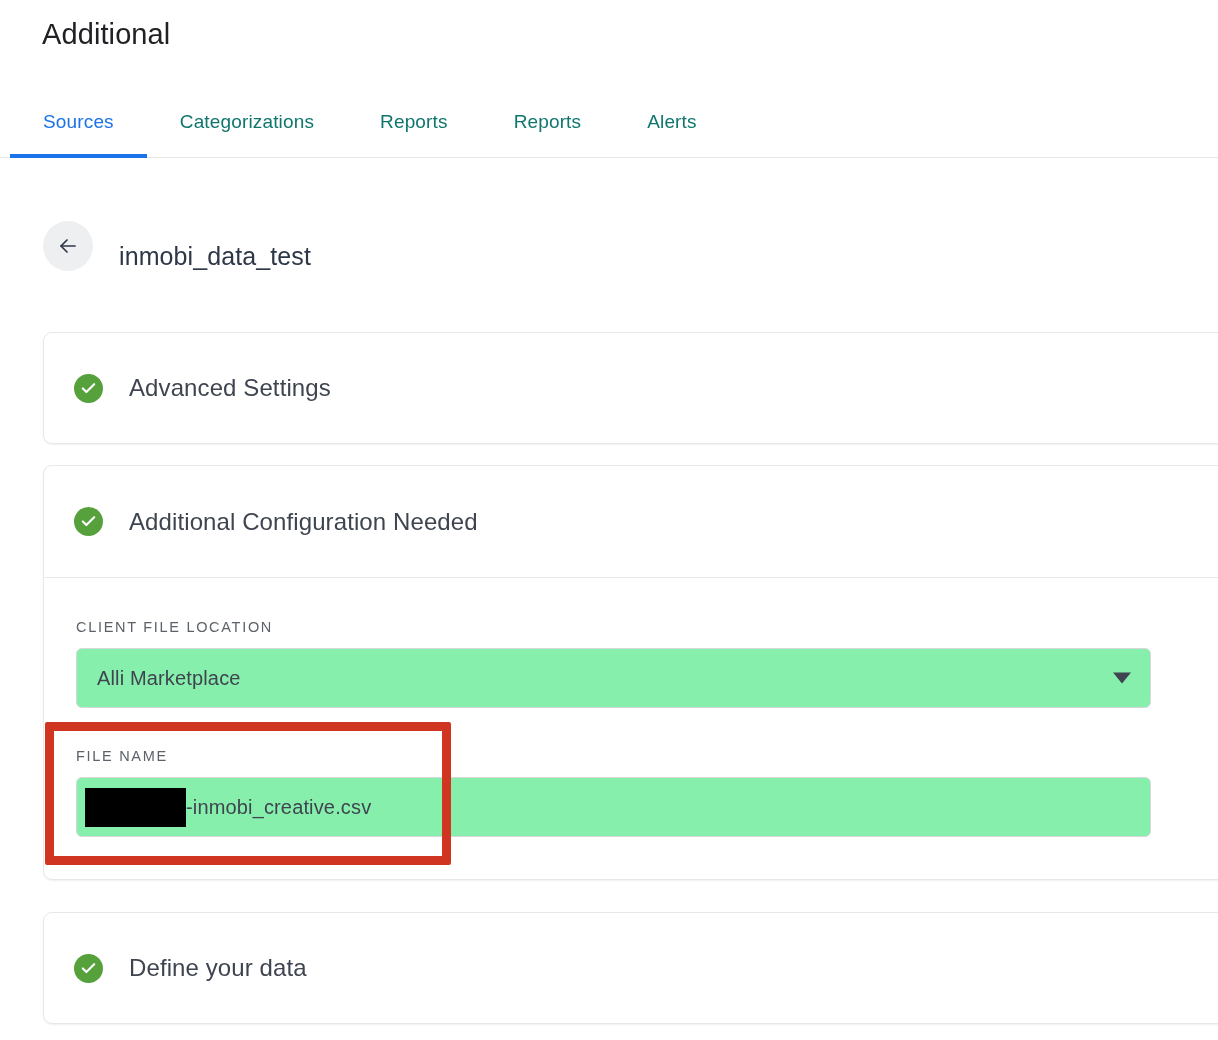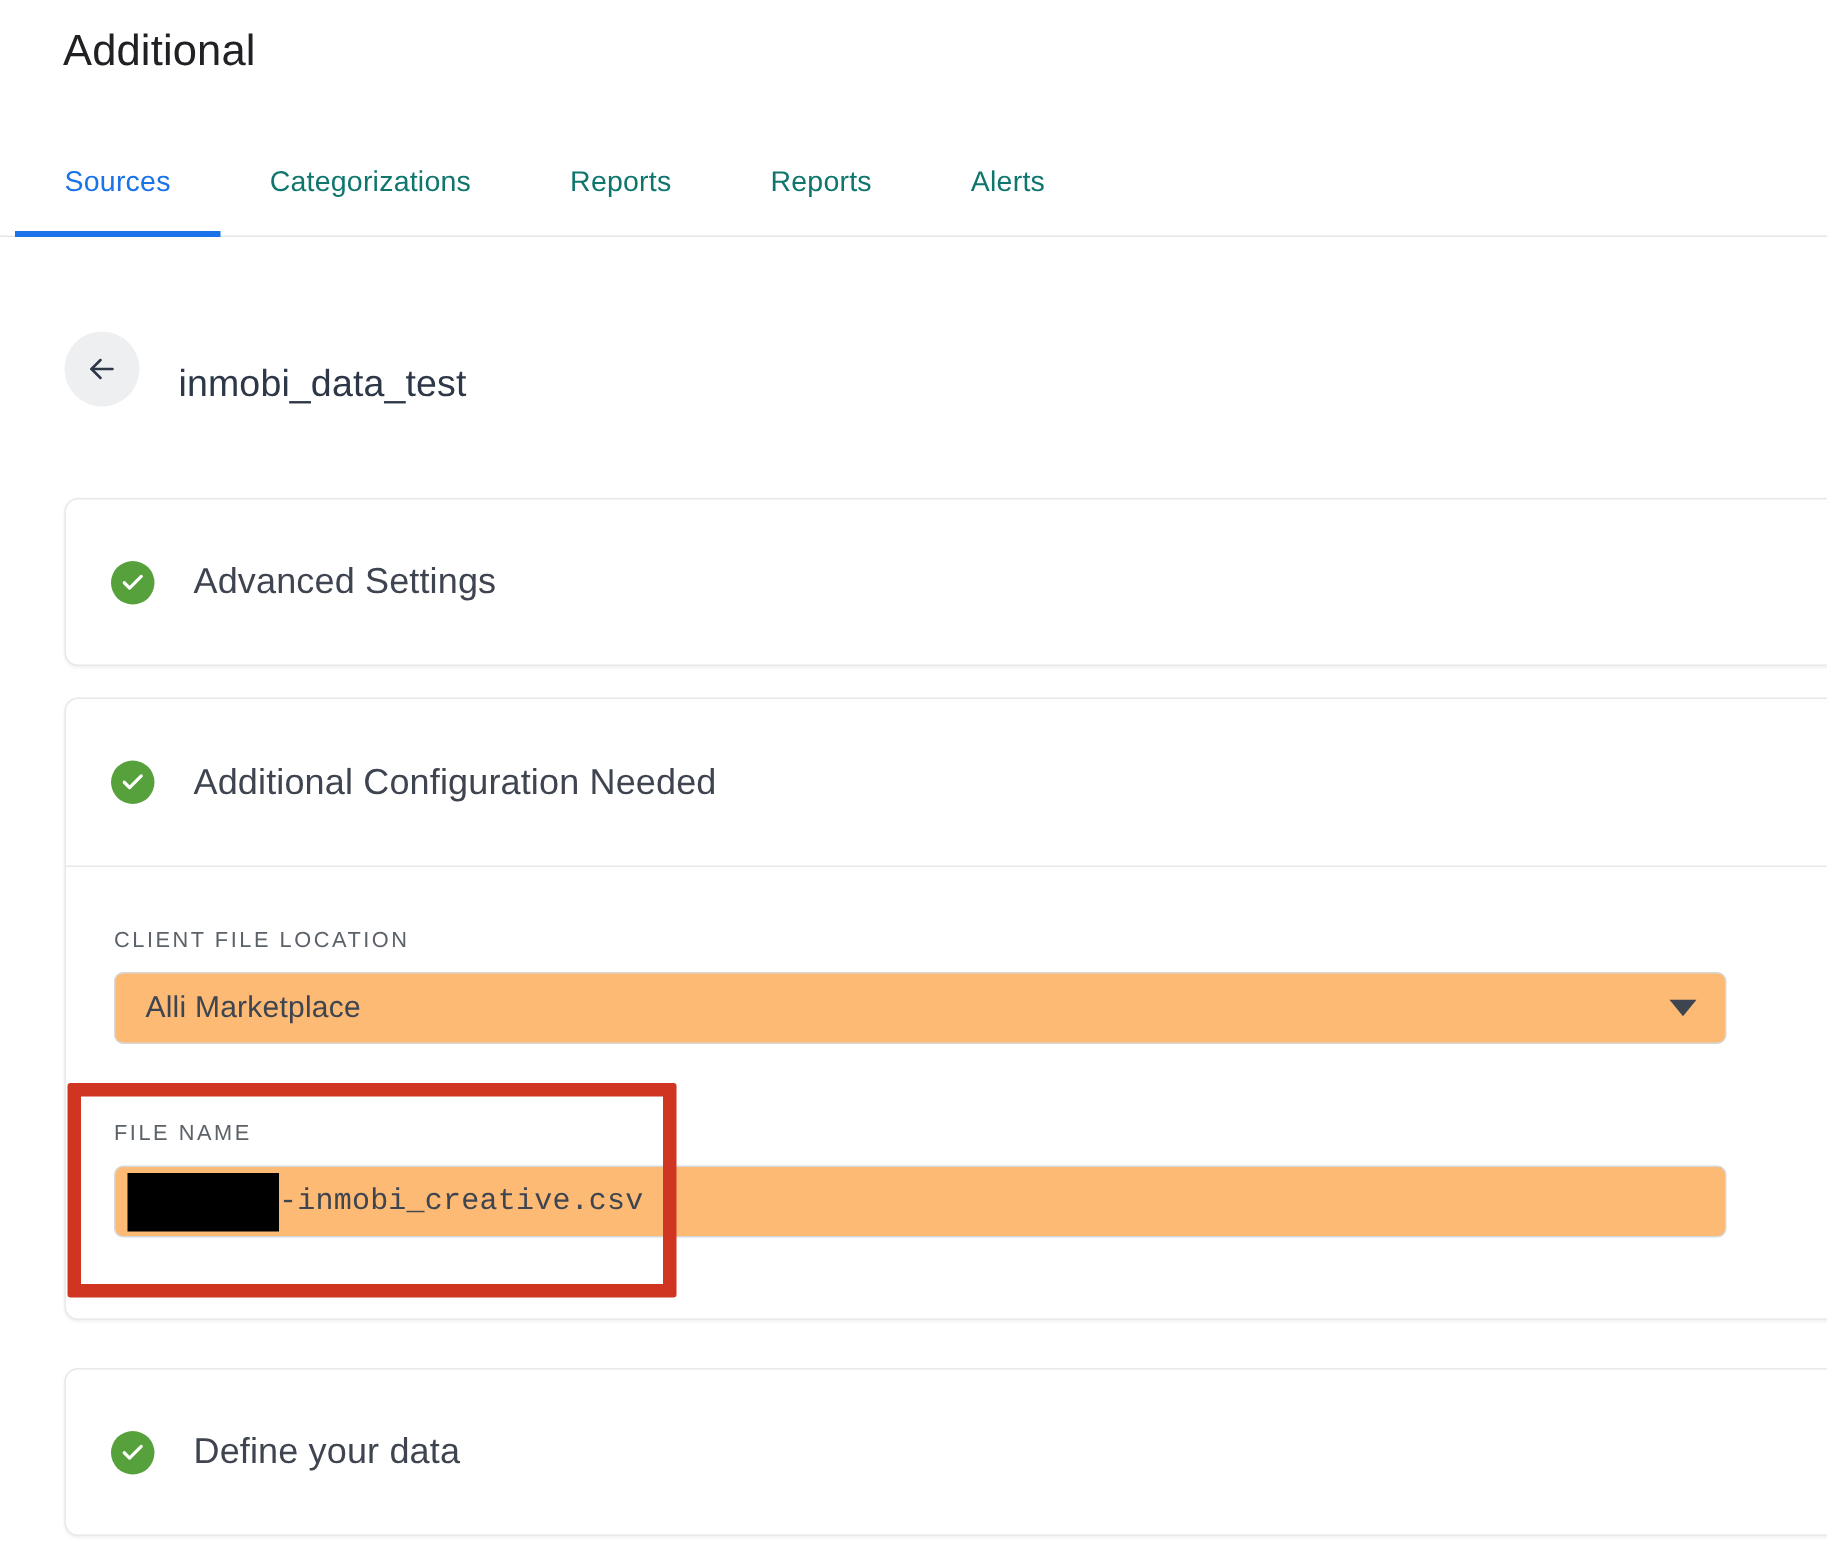--- a/index.html
+++ b/index.html
@@ -150,24 +150,24 @@
     letter-spacing: 1.7px;
     color: #5c6269;
     text-transform: uppercase;
     font-weight: 400;
     margin-bottom: 13px;
   }
 
   .control {
     position: relative;
     width: 1075px;
-    height: 48px;
+    height: 60px;
     border: 1px solid #d6d8da;
     border-radius: 6px;
-    background: #fdba74;
+    background: #86efac;
     display: flex;
     align-items: center;
   }
   .control-value {
     padding-left: 20px;
     font-size: 20px;
     color: #3f4550;
     letter-spacing: 0.15px;
     white-space: nowrap;
     overflow: hidden;
@@ -184,21 +184,20 @@
     border-top: 11px solid #3f4550;
     cursor: pointer;
   }
 
   
   .filename-inner {
     display: flex;
     align-items: center;
     padding-left: 8px;
     height: 100%;
-    font-family: Liberation Mono, monospace;
   }
   .redaction {
     width: 101px;
     height: 39px;
     background: #000000;
     flex: 0 0 auto;
   }
   .filename-text {
     font-size: 20px;
     color: #3f4550;

